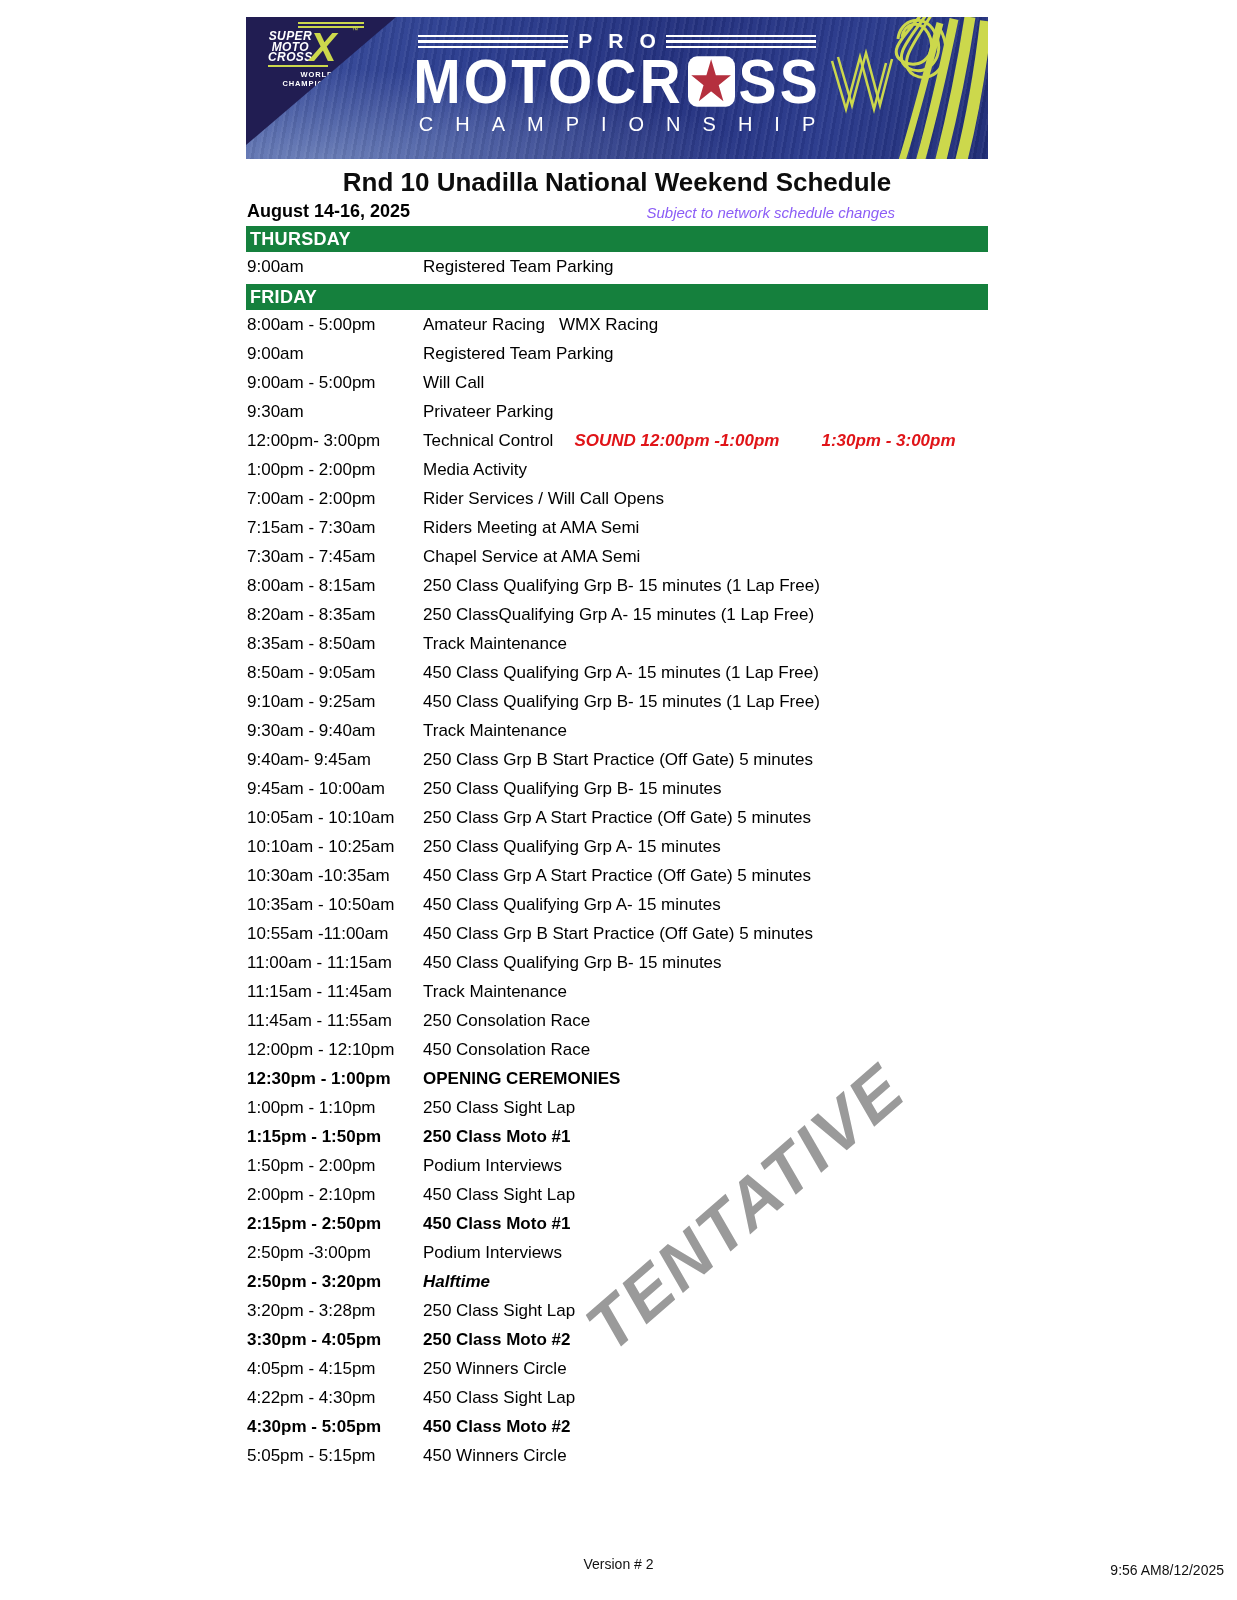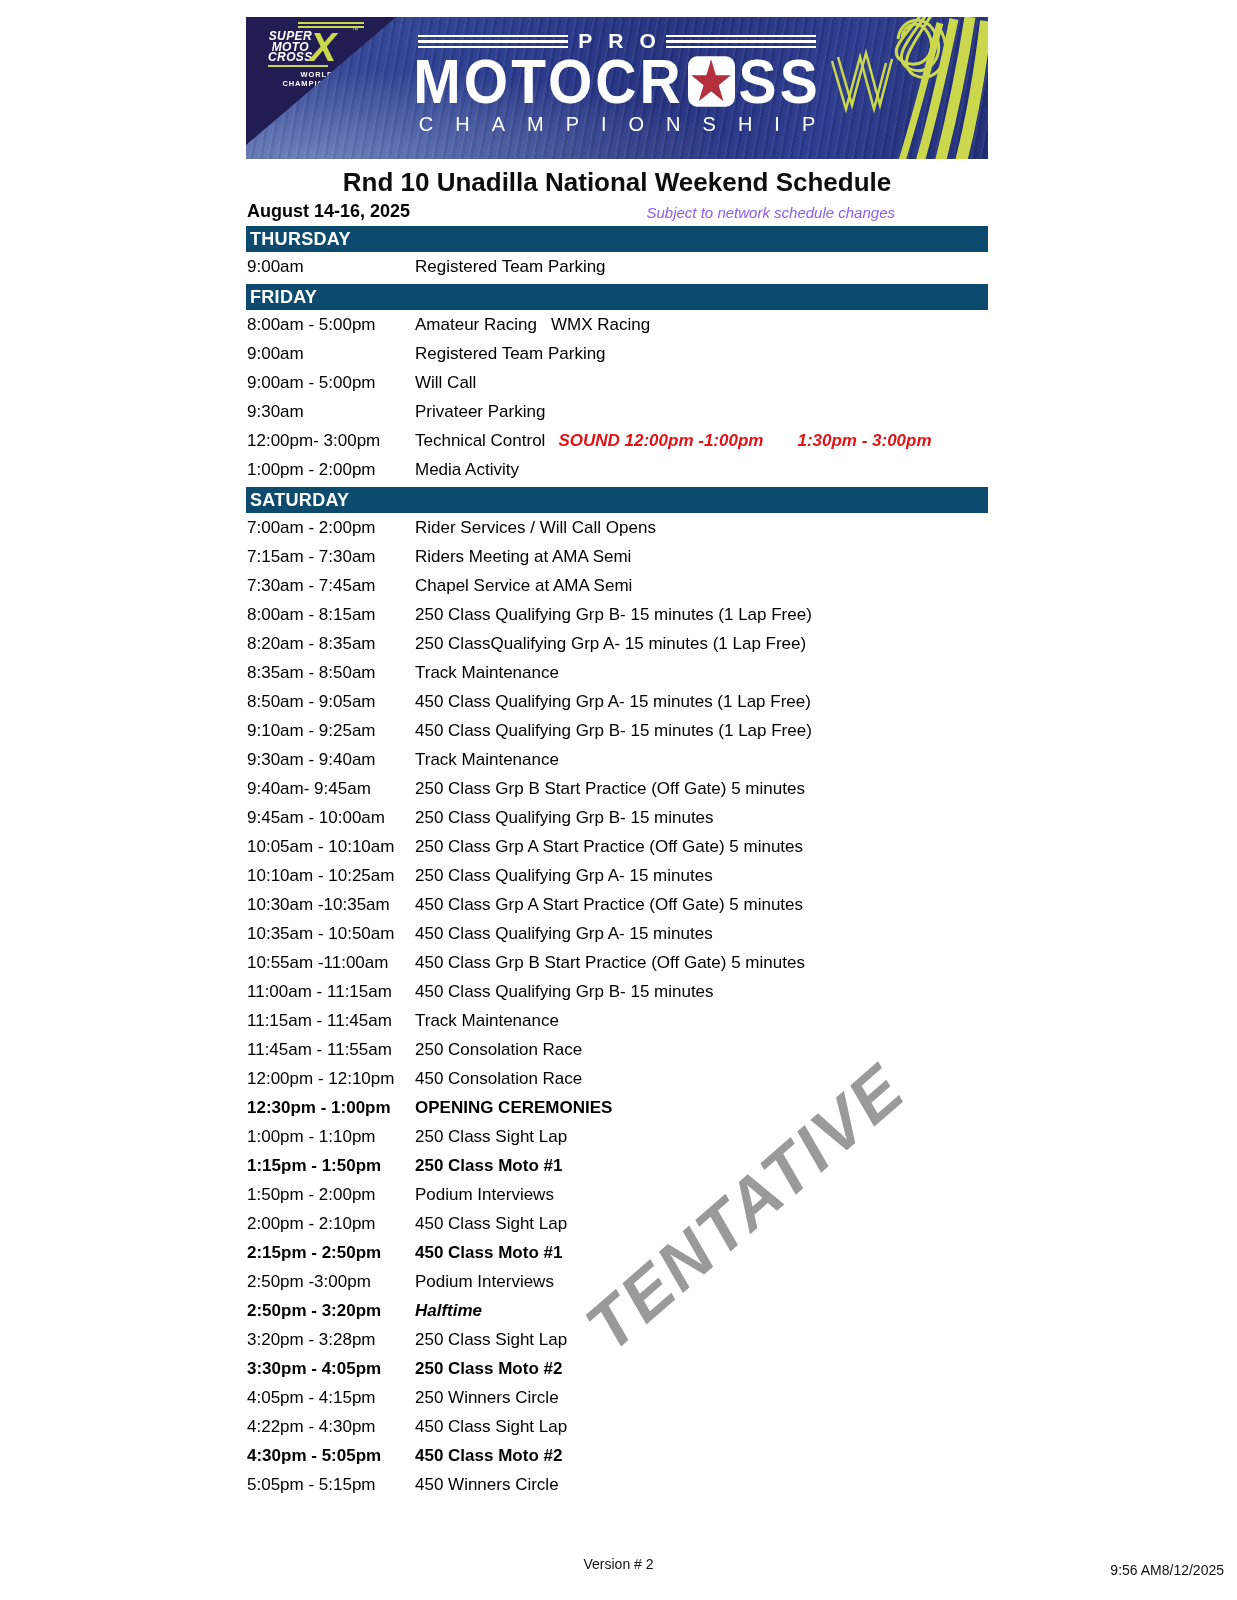--- a/index.html
+++ b/index.html
@@ -60,23 +60,23 @@
 
   .ribbons { position: absolute; right: 0; top: 0; width: 160px; height: 142px; z-index: 2; }
 
   
   .title { margin: 8px 0 0 0; text-align: center; font-size: 26px; font-weight: bold; color: #0d0d0d; }
   .subhead { position: relative; height: 22px; margin-top: 3px; }
   .date { position: absolute; left: 1px; top: 0; font-size: 18px; font-weight: bold; color: #000; }
   .note { position: absolute; right: 93px; top: 3px; font-size: 15px; font-style: italic; color: #8b5cf6; }
 
   
-  .day-bar { margin-top: 3px; height: 26px; background: #0c4a6e; color: #fff;
+  .day-bar { margin-top: 3px; height: 26px; background: #15803d; color: #fff;
     font-size: 18px; font-weight: bold; line-height: 26px; padding-left: 4px; letter-spacing: 0.3px; }
-  .row { display: flex; height: 29px; line-height: 29px; font-size: 17px; color: #000; white-space: pre; }
+  .row { display: flex; height: 29px; line-height: 29px; font-size: 17px; color: #000; white-space: pre; gap: 8px; }
   .time { flex: none; width: 169px; padding-left: 1px; }
   .event { flex: none; }
   .row.bold .time, .row.bold .event { font-weight: bold; }
   .row.italic .event { font-style: italic; }
   .red { color: #e01418; font-weight: bold; font-style: italic; margin-left: 13px; }
   .red + .red { margin-left: 34px; }
 
   
   .footer { position: absolute; left: 0; top: 1556px; width: 1237px; height: 20px; font-size: 14px; color: #111; z-index: 1; padding-left: 42px; }
   .version { position: absolute; left: 0; right: 0; text-align: center; }
@@ -152,21 +152,20 @@
     <main id="schedule">
         <div class="day-bar">THURSDAY</div>
         <div class="row"><span class="time">9:00am</span><span class="event">Registered Team Parking</span></div>
         <div class="day-bar">FRIDAY</div>
         <div class="row"><span class="time">8:00am - 5:00pm</span><span class="event">Amateur Racing   WMX Racing</span></div>
         <div class="row"><span class="time">9:00am</span><span class="event">Registered Team Parking</span></div>
         <div class="row"><span class="time">9:00am - 5:00pm</span><span class="event">Will Call</span></div>
         <div class="row"><span class="time">9:30am</span><span class="event">Privateer Parking</span></div>
         <div class="row"><span class="time">12:00pm- 3:00pm</span><span class="event">Technical Control</span><span class="red">SOUND 12:00pm -1:00pm</span><span class="red">1:30pm - 3:00pm</span></div>
         <div class="row"><span class="time">1:00pm - 2:00pm</span><span class="event">Media Activity</span></div>
-        <div class="day-bar">SATURDAY</div>
         <div class="row"><span class="time">7:00am - 2:00pm</span><span class="event">Rider Services / Will Call Opens</span></div>
         <div class="row"><span class="time">7:15am - 7:30am</span><span class="event">Riders Meeting at AMA Semi</span></div>
         <div class="row"><span class="time">7:30am - 7:45am</span><span class="event">Chapel Service at AMA Semi</span></div>
         <div class="row"><span class="time">8:00am - 8:15am</span><span class="event">250 Class Qualifying Grp B- 15 minutes (1 Lap Free)</span></div>
         <div class="row"><span class="time">8:20am - 8:35am</span><span class="event">250 ClassQualifying Grp A- 15 minutes (1 Lap Free)</span></div>
         <div class="row"><span class="time">8:35am - 8:50am</span><span class="event">Track Maintenance</span></div>
         <div class="row"><span class="time">8:50am - 9:05am</span><span class="event">450 Class Qualifying Grp A- 15 minutes (1 Lap Free)</span></div>
         <div class="row"><span class="time">9:10am - 9:25am</span><span class="event">450 Class Qualifying Grp B- 15 minutes (1 Lap Free)</span></div>
         <div class="row"><span class="time">9:30am - 9:40am</span><span class="event">Track Maintenance</span></div>
         <div class="row"><span class="time">9:40am- 9:45am</span><span class="event">250 Class Grp B Start Practice (Off Gate) 5 minutes</span></div>

